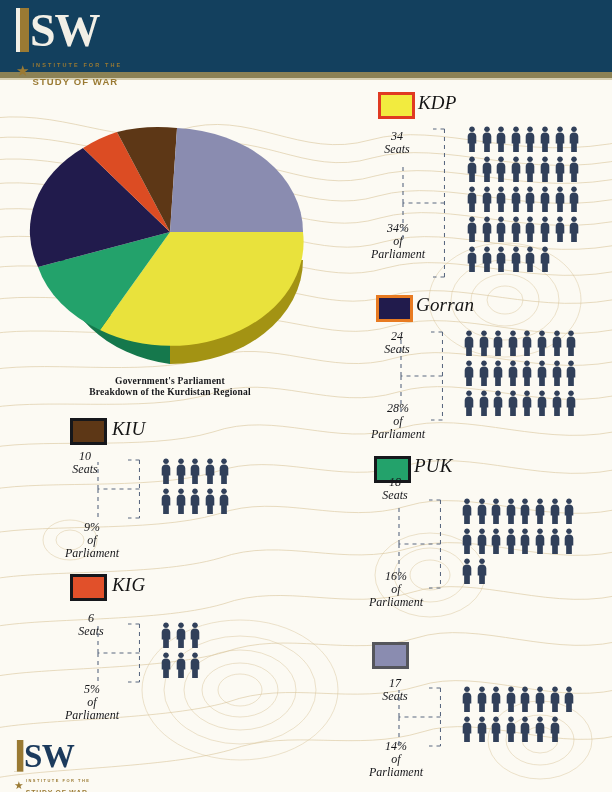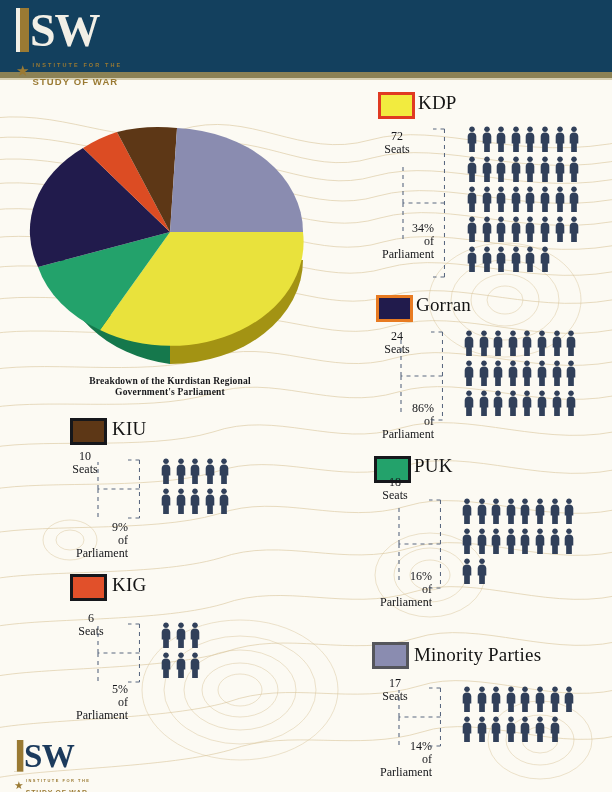--- a/index.html
+++ b/index.html
@@ -54,34 +54,34 @@
   .logo-footer .star{color:#9A7A33;}
 
   
   .pie-wrap{position:absolute;left:20px;top:92px;width:300px;height:310px;z-index:3;}
   .pie-caption{
     position:absolute;left:40px;top:376px;width:260px;text-align:center;
     font-family:"Liberation Serif", serif;font-size:9.5px;line-height:11px;
     color:#15161A;font-weight:bold;letter-spacing:.2px;z-index:4;
   }
   
-  .party{position:absolute;z-index:4;}
+  .party{position:absolute;z-index:4;font-style:italic;}
   .swatch{
     position:absolute;width:37px;height:27px;box-sizing:border-box;
   }
   .pname{
     position:absolute;font-family:"Liberation Serif", serif;
     font-size:19px;color:#141414;white-space:nowrap;letter-spacing:.2px;
   }
   .seats{
     position:absolute;text-align:center;font-family:"Liberation Serif", serif;
     font-size:12px;line-height:13px;color:#15161A;white-space:nowrap;
   }
   .pct{
-    position:absolute;text-align:right;font-family:"Liberation Serif", serif;
+    position:absolute;text-align:center;font-family:"Liberation Serif", serif;
     font-size:12px;line-height:13px;color:#15161A;white-space:nowrap;
   }
   .brace{position:absolute;}
   .people{position:absolute;}
   .prow{display:flex;}
   .person{display:block;}
   svg.person path{fill:#31405A;}
 </style>
 </head>
 <body>
@@ -182,29 +182,29 @@
 
       <path d="M150,140 L63,56 A133,104 0 0 1 97,40 Z" fill="#DC4C23"></path>
 
       <path d="M150,140 L97,40 A133,104 0 0 1 157,36 Z" fill="#5D3716"></path>
 
       <path d="M150,140 L157,36 A133,104 0 0 1 283,140 Z" fill="#8A8CB0"></path>
     </svg>
   </div>
 
   <div class="pie-caption">
+    <div>Government's Parliament</div>
     <div>Breakdown of the Kurdistan Regional</div>
-    <div>Government's Parliament</div>
   </div>
 
   <div id="parties-layer">
       <div class="party" style="left: 0px; top: 0px; width: 612px; height: 792px; position: absolute; pointer-events: none;">
         <div class="swatch" style="left: 378px; top: 92px; background: rgb(242, 235, 63); border: 3px solid rgb(224, 58, 34);"></div>
         <div class="pname" style="left: 418px; top: 92px;">KDP</div>
-        <div class="seats" style="left: 368px; top: 130px; width: 58px;"><span>72</span><br><span>Seats</span></div>
+        <div class="seats" style="left: 368px; top: 130px; width: 58px;"><span>34</span><br><span>Seats</span></div>
         <div class="pct" style="left: 362px; top: 222px; width: 72px;"><span>34%</span><br><span>of</span><br><span>Parliament</span></div>
         <div class="brace" style="left: 401px; top: 127px;"><svg width="44" height="152" viewBox="0 0 44 152">
             <g stroke="#5A6880" stroke-width="1.1" fill="none" stroke-dasharray="4,4">
               <path d="M43.5,2 L32,2"></path>
               <path d="M43.5,2 L43.5,150"></path>
               <path d="M43.5,150 L32,150"></path>
               <path d="M43.5,76 L2,76"></path>
               <path d="M2,76 L2,38"></path>
               <path d="M2,76 L2,114"></path>
             </g>
@@ -447,21 +447,21 @@
                 <path d="M6 6.4c2.45 0 4.3 1.5 4.3 3.9v7.3H8.85V26H3.15v-8.4H1.7v-7.3C1.7 7.9 3.55 6.4 6 6.4z"></path>
               </svg>
             </span>
           </div>
         </div>
       </div>
       <div class="party" style="left: 0px; top: 0px; width: 612px; height: 792px; position: absolute; pointer-events: none;">
         <div class="swatch" style="left: 376px; top: 295px; background: rgb(33, 27, 76); border: 3px solid rgb(232, 123, 34);"></div>
         <div class="pname" style="left: 416px; top: 294px;">Gorran</div>
         <div class="seats" style="left: 368px; top: 330px; width: 58px;"><span>24</span><br><span>Seats</span></div>
-        <div class="pct" style="left: 362px; top: 402px; width: 72px;"><span>86%</span><br><span>of</span><br><span>Parliament</span></div>
+        <div class="pct" style="left: 362px; top: 402px; width: 72px;"><span>28%</span><br><span>of</span><br><span>Parliament</span></div>
         <div class="brace" style="left: 399px; top: 330px;"><svg width="44" height="92" viewBox="0 0 44 92">
             <g stroke="#5A6880" stroke-width="1.1" fill="none" stroke-dasharray="4,4">
               <path d="M43.5,2 L32,2"></path>
               <path d="M43.5,2 L43.5,90"></path>
               <path d="M43.5,90 L32,90"></path>
               <path d="M43.5,46 L2,46"></path>
               <path d="M2,46 L2,8"></path>
               <path d="M2,46 L2,84"></path>
             </g>
           </svg></div>
@@ -745,21 +745,20 @@
               <svg class="person" width="12" height="26" viewBox="0 0 12 26">
                 <path d="M6 0.4c1.55 0 2.8 1.25 2.8 2.8S7.55 6 6 6 3.2 4.75 3.2 3.2 4.45 0.4 6 0.4z"></path>
                 <path d="M6 6.4c2.45 0 4.3 1.5 4.3 3.9v7.3H8.85V26H3.15v-8.4H1.7v-7.3C1.7 7.9 3.55 6.4 6 6.4z"></path>
               </svg>
             </span>
           </div>
         </div>
       </div>
       <div class="party" style="left: 0px; top: 0px; width: 612px; height: 792px; position: absolute; pointer-events: none;">
         <div class="swatch" style="left: 372px; top: 642px; background: rgb(138, 140, 176); border: 3px solid rgb(85, 86, 92);"></div>
-        <div class="pname" style="left: 414px; top: 644px;">Minority Parties</div>
         <div class="seats" style="left: 366px; top: 677px; width: 58px;"><span>17</span><br><span>Seats</span></div>
         <div class="pct" style="left: 360px; top: 740px; width: 72px;"><span>14%</span><br><span>of</span><br><span>Parliament</span></div>
         <div class="brace" style="left: 397px; top: 686px;"><svg width="44" height="62" viewBox="0 0 44 62">
             <g stroke="#5A6880" stroke-width="1.1" fill="none" stroke-dasharray="4,4">
               <path d="M43.5,2 L32,2"></path>
               <path d="M43.5,2 L43.5,60"></path>
               <path d="M43.5,60 L32,60"></path>
               <path d="M43.5,31 L2,31"></path>
               <path d="M2,31 L2,4"></path>
               <path d="M2,31 L2,60"></path>

